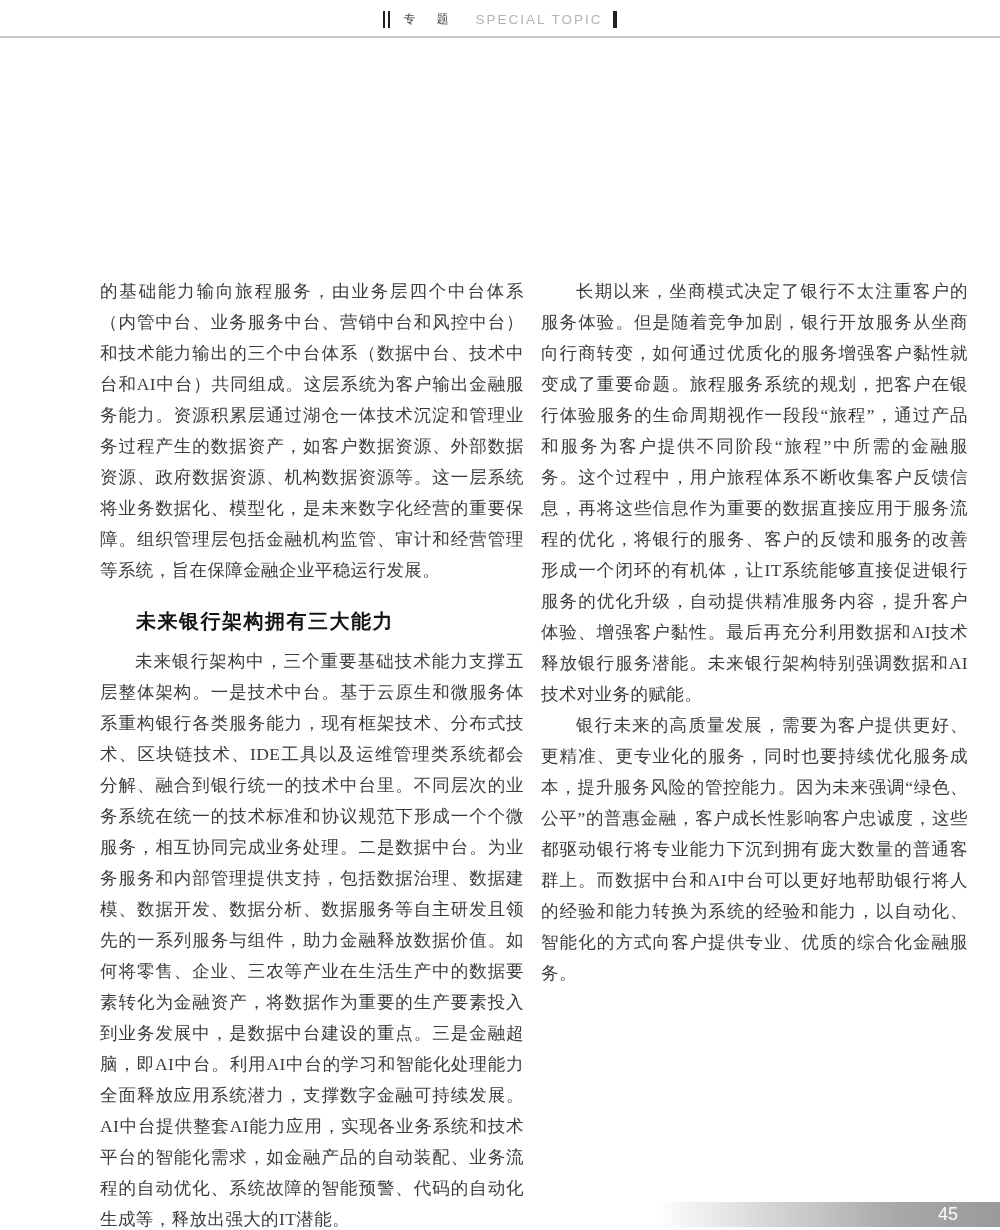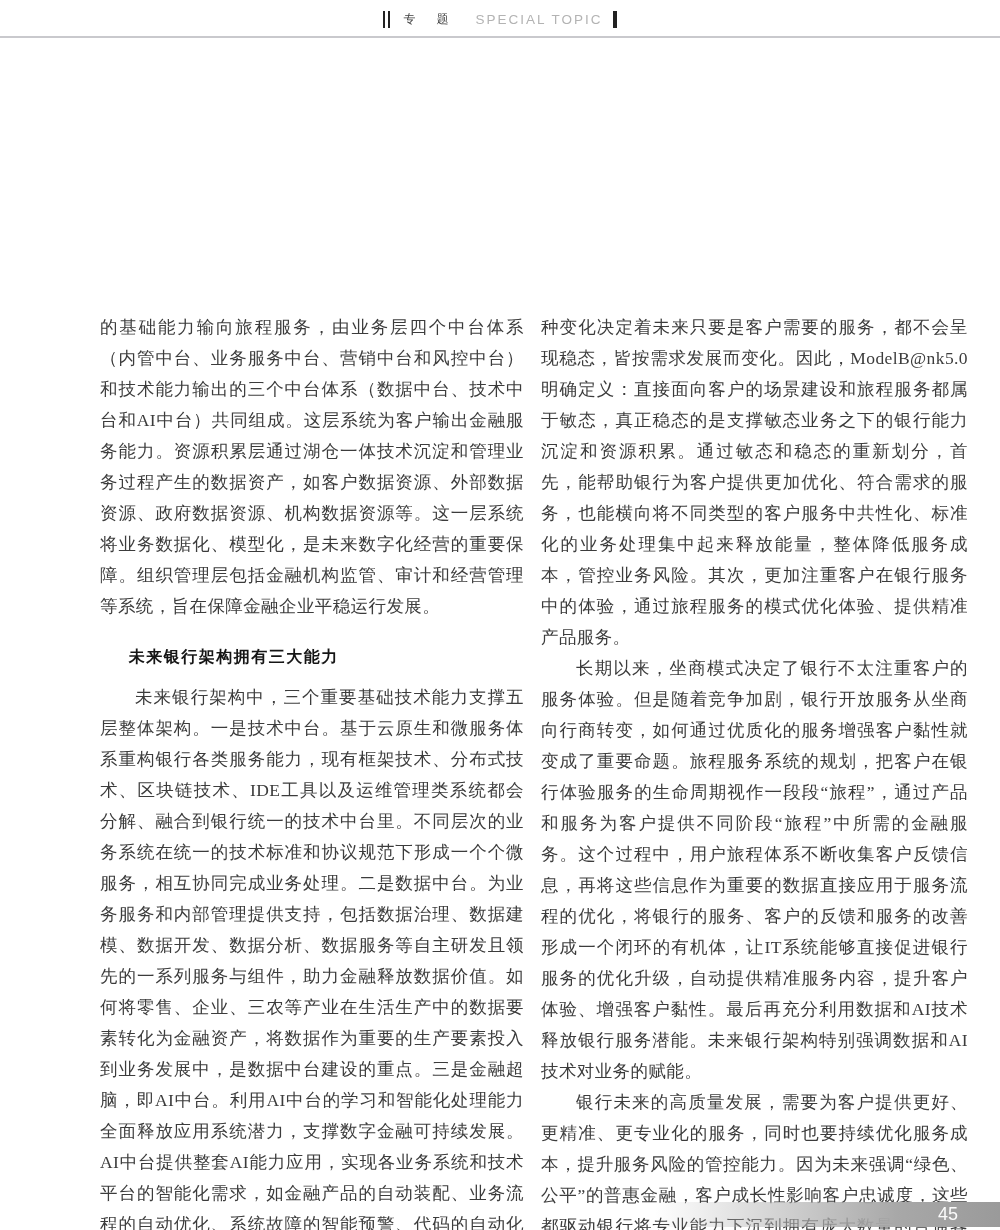--- a/index.html
+++ b/index.html
@@ -79,25 +79,25 @@
   .para {
     margin: 0;
     font-size: 17.5px;
     line-height: 31px;
     color: #3c3c3c;
     text-align: justify;
     text-justify: inter-ideograph;
     text-indent: 2em;
     letter-spacing: 0.4px;
   }
-  .para.cont { text-indent: 0; margin-top: 36px; }
+  .para.cont { text-indent: 0; }
 
   .heading {
     margin: 21px 0 11px 0;
-    font-size: 16px;
+    font-size: 20px;
     line-height: 28px;
     font-weight: bold;
     color: #151515;
     text-indent: 1.8em;
     letter-spacing: 1.5px;
   }
 
   
   .pagenum-strip {
     position: absolute;
@@ -137,21 +137,20 @@
 <div class="header-rule"></div>
 
 <main class="columns">
   <section class="col col-left">
     <p class="para cont">的基础能力输向旅程服务，由业务层四个中台体系（内管中台、业务服务中台、营销中台和风控中台）和技术能力输出的三个中台体系（数据中台、技术中台和AI中台）共同组成。这层系统为客户输出金融服务能力。资源积累层通过湖仓一体技术沉淀和管理业务过程产生的数据资产，如客户数据资源、外部数据资源、政府数据资源、机构数据资源等。这一层系统将业务数据化、模型化，是未来数字化经营的重要保障。组织管理层包括金融机构监管、审计和经营管理等系统，旨在保障金融企业平稳运行发展。</p>
     <h2 class="heading">未来银行架构拥有三大能力</h2>
     <p class="para">未来银行架构中，三个重要基础技术能力支撑五层整体架构。一是技术中台。基于云原生和微服务体系重构银行各类服务能力，现有框架技术、分布式技术、区块链技术、IDE工具以及运维管理类系统都会分解、融合到银行统一的技术中台里。不同层次的业务系统在统一的技术标准和协议规范下形成一个个微服务，相互协同完成业务处理。二是数据中台。为业务服务和内部管理提供支持，包括数据治理、数据建模、数据开发、数据分析、数据服务等自主研发且领先的一系列服务与组件，助力金融释放数据价值。如何将零售、企业、三农等产业在生活生产中的数据要素转化为金融资产，将数据作为重要的生产要素投入到业务发展中，是数据中台建设的重点。三是金融超脑，即AI中台。利用AI中台的学习和智能化处理能力全面释放应用系统潜力，支撑数字金融可持续发展。AI中台提供整套AI能力应用，实现各业务系统和技术平台的智能化需求，如金融产品的自动装配、业务流程的自动优化、系统故障的智能预警、代码的自动化生成等，释放出强大的IT潜能。</p>
 
   </section>
   <section class="col col-right">
-    <p class="para cont">种变化决定着未来只要是客户需要的服务，都不会呈现稳态，皆按需求发展而变化。因此，ModelB@nk5.0明确定义：直接面向客户的场景建设和旅程服务都属于敏态，真正稳态的是支撑敏态业务之下的银行能力沉淀和资源积累。通过敏态和稳态的重新划分，首先，能帮助银行为客户提供更加优化、符合需求的服务，也能横向将不同类型的客户服务中共性化、标准化的业务处理集中起来释放能量，整体降低服务成本，管控业务风险。其次，更加注重客户在银行服务中的体验，通过旅程服务的模式优化体验、提供精准产品服务。</p>
     <p class="para">长期以来，坐商模式决定了银行不太注重客户的服务体验。但是随着竞争加剧，银行开放服务从坐商向行商转变，如何通过优质化的服务增强客户黏性就变成了重要命题。旅程服务系统的规划，把客户在银行体验服务的生命周期视作一段段“旅程”，通过产品和服务为客户提供不同阶段“旅程”中所需的金融服务。这个过程中，用户旅程体系不断收集客户反馈信息，再将这些信息作为重要的数据直接应用于服务流程的优化，将银行的服务、客户的反馈和服务的改善形成一个闭环的有机体，让IT系统能够直接促进银行服务的优化升级，自动提供精准服务内容，提升客户体验、增强客户黏性。最后再充分利用数据和AI技术释放银行服务潜能。未来银行架构特别强调数据和AI技术对业务的赋能。</p>
     <p class="para">银行未来的高质量发展，需要为客户提供更好、更精准、更专业化的服务，同时也要持续优化服务成本，提升服务风险的管控能力。因为未来强调“绿色、公平”的普惠金融，客户成长性影响客户忠诚度，这些都驱动银行将专业能力下沉到拥有庞大数量的普通客群上。而数据中台和AI中台可以更好地帮助银行将人的经验和能力转换为系统的经验和能力，以自动化、智能化的方式向客户提供专业、优质的综合化金融服务。</p>
 
   </section>
 </main>
 
 <footer class="pagenum-strip">
   <span class="pagenum">45</span>
 </footer>
 

